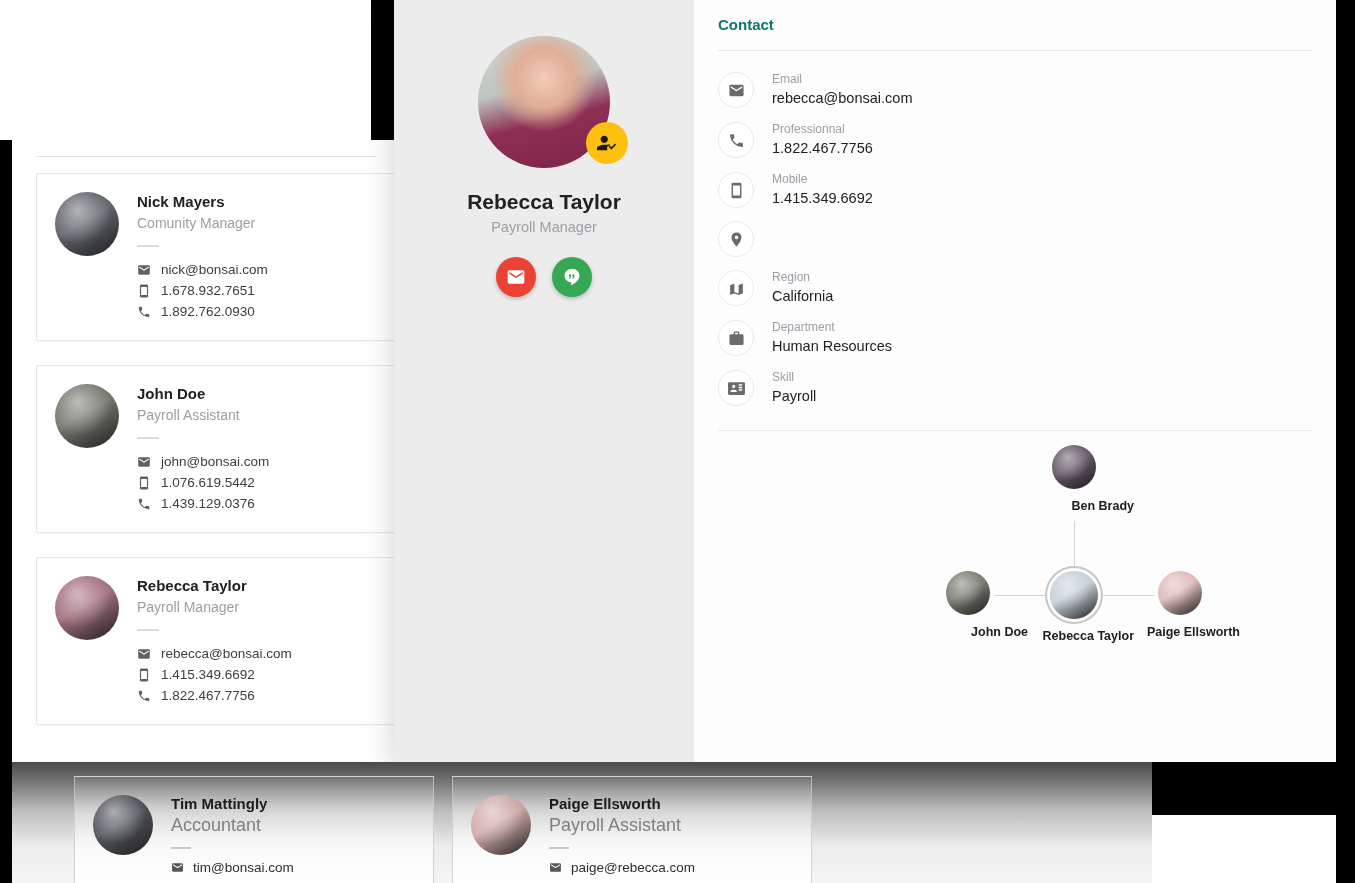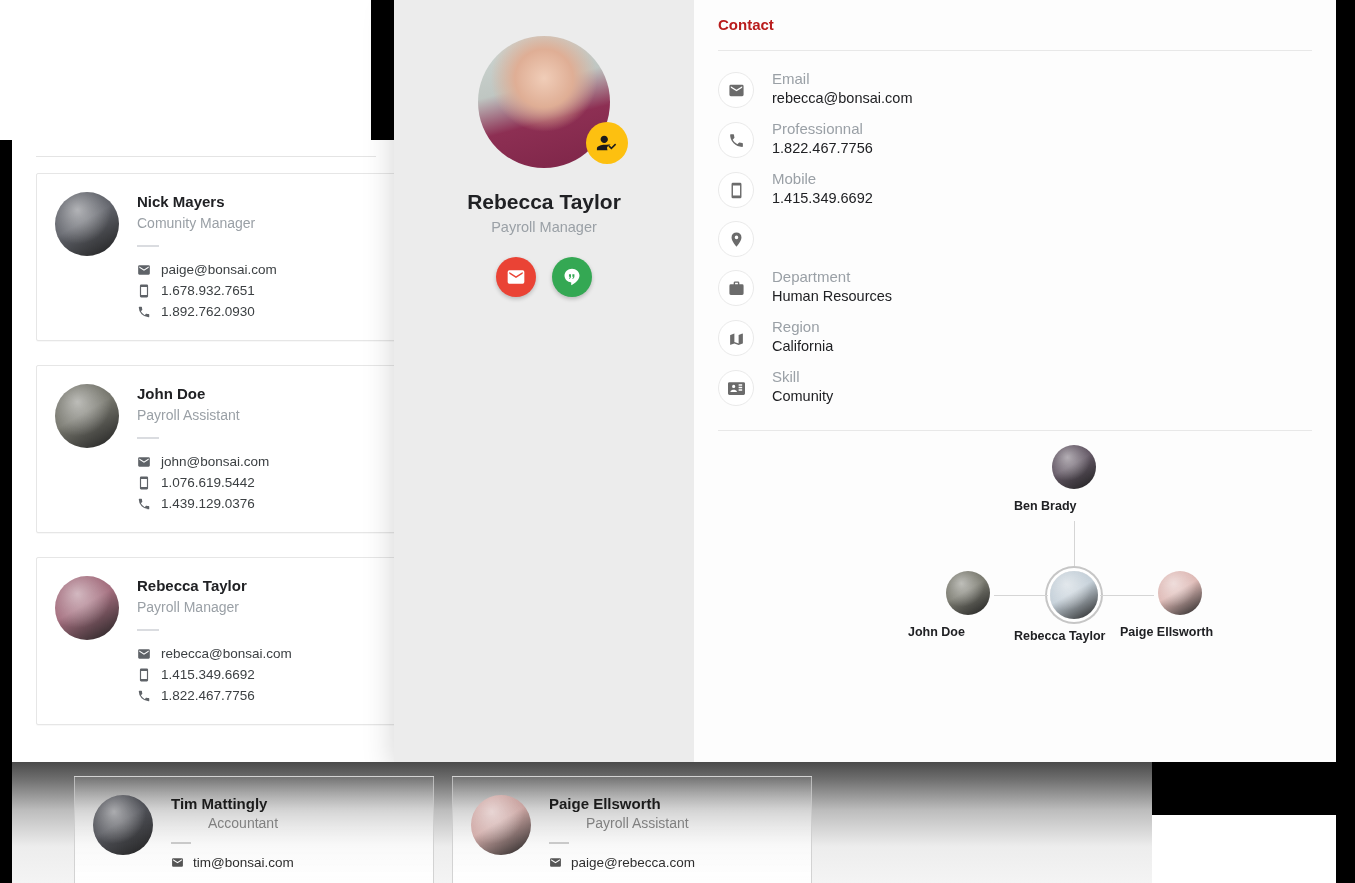--- a/index.html
+++ b/index.html
@@ -100,46 +100,46 @@
   .action-btn {
     width: 40px; height: 40px; border-radius: 50%; border: none; cursor: pointer;
     display: flex; align-items: center; justify-content: center;
     box-shadow: 0 2px 4px rgba(0,0,0,.22);
   }
   .action-btn svg { width: 20px; height: 20px; fill: #fff; }
 
   .detail-pane {
     flex: 1; background: #fdfdfd; padding: 16px 24px 0 24px; position: relative;
   }
-  .detail-title { font-size: 15px; font-weight: bold; color: #b91c1c; }
+  .detail-title { font-size: 15px; font-weight: bold; color: #0f766e; }
   .detail-rule { margin-top: 17px; height: 1px; background: #e8e8e8; }
 
   .contact-list { padding-top: 14px; }
   .contact-row {
     display: flex; align-items: center; gap: 18px; padding: 6px 0 6px 0;
   }
   .circ-ico {
     width: 36px; height: 36px; flex: 0 0 36px; border-radius: 50%;
     border: 1px solid #eaeaea; background: #fff;
     display: flex; align-items: center; justify-content: center;
   }
   .circ-ico svg { width: 17px; height: 17px; fill: #6b6b6b; }
-  .c-label { font-size: 15px; color: #9aa0a6; line-height: 16px; }
+  .c-label { font-size: 12px; color: #9aa0a6; line-height: 16px; }
   .c-value { font-size: 14.5px; color: #202124; line-height: 21px; margin-top: 1px; }
 
   .org-header {
     margin-top: 22px; display: flex; align-items: center; justify-content: space-between;
   }
   .expand-btn {
     background: none; border: none; cursor: pointer; padding: 2px; line-height: 0;
   }
   .expand-btn svg { width: 18px; height: 18px; fill: #5f6368; }
 
   .org-chart { position: relative; height: 210px; margin-top: 14px; }
-  .org-node { position: absolute; text-align: left; width: 120px; }
+  .org-node { position: absolute; text-align: right; width: 120px; }
   .org-node .oa {
     width: 44px; height: 44px; border-radius: 50%; margin: 0 auto;
     background-size: cover; background-position: center;
   }
   .org-node.current .oa {
     width: 48px; height: 48px; box-shadow: 0 0 0 3px #fff, 0 0 0 5px #c6c6c6;
   }
   .org-name { margin-top: 10px; font-size: 12.5px; font-weight: bold; color: #202124; }
   .org-line-v { position: absolute; width: 1px; background: #d5d5d5; }
   .org-line-h { position: absolute; height: 1px; background: #d5d5d5; }
@@ -154,21 +154,21 @@
     position: absolute; top: 14px; height: 150px; width: 360px;
     border: 1px solid rgba(200,200,200,.8);
     background: linear-gradient(to bottom, rgba(255,255,255,.06) 0%, rgba(255,255,255,.5) 34%, rgba(255,255,255,.93) 68%, #fff 100%);
     padding: 18px 16px 0 18px; display: flex; gap: 18px;
   }
   .strip-card .avatar {
     width: 60px; height: 60px; border-radius: 50%; flex: 0 0 60px;
     background-size: cover; background-position: center;
   }
   .strip-name { font-size: 15px; font-weight: bold; color: #1b1b1b; }
-  .strip-role { font-size: 14px; color: #808080; margin-top: 3px; margin-left: 37px; }
+  .strip-role { font-size: 18px; color: #808080; margin-top: 3px; }
   .strip-sep { width: 20px; height: 2px; background: #c9c9c9; margin: 11px 0; }
   .strip-row { display: flex; align-items: center; gap: 9px; font-size: 13.5px; color: #2f2f2f; }
   .strip-row svg { width: 13px; height: 13px; fill: #555; }
 
   .right-black-edge {
     position: absolute; left: 1336px; top: 0; width: 19px; height: 883px; background: #000;
   }
   .bottom-right-white {
     position: absolute; left: 1152px; top: 815px; width: 203px; height: 68px; background: #fff;
   }
@@ -191,21 +191,21 @@
         <div class="user-card">
           <div class="avatar" style="background-image:radial-gradient(circle at 35% 28%, rgba(255,255,255,.55), rgba(255,255,255,0) 55%), linear-gradient(150deg, #3a3d46 0%, #3a3d46cc 45%, #1d1d1d 100%)"></div>
           <div class="uc-body">
             <div class="uc-name">Nick Mayers</div>
             <div class="uc-role">Comunity Manager</div>
             <div class="uc-sep"></div>
             <div class="uc-contact-row">
               <svg class="uc-ico" viewBox="0 0 24 24">
                 <path d="M20 4H4a2 2 0 00-2 2v12a2 2 0 002 2h16a2 2 0 002-2V6a2 2 0 00-2-2zm0 4.24l-8 4.99-8-4.99V6l8 5 8-5v2.24z"></path>
               </svg>
-              <span>paige@bonsai.com</span>
+              <span>nick@bonsai.com</span>
             </div>
             <div class="uc-contact-row">
               <svg class="uc-ico" viewBox="0 0 24 24">
                 <path d="M17 1.01L7 1a2 2 0 00-2 2v18a2 2 0 002 2h10a2 2 0 002-2V3a2 2 0 00-2-1.99zM17 19H7V5h10v14z"></path>
               </svg>
               <span>1.678.932.7651</span>
             </div>
             <div class="uc-contact-row">
               <svg class="uc-ico" viewBox="0 0 24 24">
                 <path d="M6.62 10.79a15.05 15.05 0 006.59 6.59l2.2-2.2a1 1 0 011.02-.24 11.4 11.4 0 003.57.57 1 1 0 011 1V20a1 1 0 01-1 1A17 17 0 013 4a1 1 0 011-1h3.5a1 1 0 011 1c0 1.25.2 2.45.57 3.57a1 1 0 01-.25 1.02l-2.2 2.2z"></path>
@@ -340,48 +340,48 @@
               <svg class="" viewBox="0 0 24 24">
                 <path d="M12 2a7 7 0 00-7 7c0 5.25 7 13 7 13s7-7.75 7-13a7 7 0 00-7-7zm0 9.5A2.5 2.5 0 1112 6.5a2.5 2.5 0 010 5z"></path>
               </svg>
             </div>
             <div>
             </div>
           </div>
           <div class="contact-row">
             <div class="circ-ico">
               <svg class="" viewBox="0 0 24 24">
+                <path d="M15 19l-6-2.11V5l6 2.11V19zm5.5-14c-.06 0-.11.01-.16.03L15 7 9 5 3.36 6.9A.5.5 0 003 7.38V20.5a.5.5 0 00.5.5c.06 0 .11-.01.16-.03L9 19l6 2 5.64-1.9a.5.5 0 00.36-.48V5.5a.5.5 0 00-.5-.5z"></path>
+              </svg>
+            </div>
+            <div>
+              <div class="c-label">Region</div>
+              <div class="c-value">California</div>
+            </div>
+          </div>
+          <div class="contact-row">
+            <div class="circ-ico">
+              <svg class="" viewBox="0 0 24 24">
                 <path d="M20 6h-4V4a2 2 0 00-2-2h-4a2 2 0 00-2 2v2H4a2 2 0 00-2 2v11a2 2 0 002 2h16a2 2 0 002-2V8a2 2 0 00-2-2zm-6 0h-4V4h4v2z"></path>
               </svg>
             </div>
             <div>
               <div class="c-label">Department</div>
               <div class="c-value">Human Resources</div>
             </div>
           </div>
           <div class="contact-row">
             <div class="circ-ico">
               <svg class="" viewBox="0 0 24 24">
-                <path d="M15 19l-6-2.11V5l6 2.11V19zm5.5-14c-.06 0-.11.01-.16.03L15 7 9 5 3.36 6.9A.5.5 0 003 7.38V20.5a.5.5 0 00.5.5c.06 0 .11-.01.16-.03L9 19l6 2 5.64-1.9a.5.5 0 00.36-.48V5.5a.5.5 0 00-.5-.5z"></path>
-              </svg>
-            </div>
-            <div>
-              <div class="c-label">Region</div>
-              <div class="c-value">California</div>
-            </div>
-          </div>
-          <div class="contact-row">
-            <div class="circ-ico">
-              <svg class="" viewBox="0 0 24 24">
                 <path d="M22 3H2a2 2 0 00-2 2v14a2 2 0 002 2h20a2 2 0 002-2V5a2 2 0 00-2-2zM8 6.75A2.25 2.25 0 118 11.25 2.25 2.25 0 018 6.75zM12.5 17h-9v-.75c0-1.5 3-2.32 4.5-2.32s4.5.82 4.5 2.32V17zM20 15h-5v-2h5v2zm0-3.5h-5v-2h5v2zm0-3.5h-5V6h5v2z"></path>
               </svg>
             </div>
             <div>
               <div class="c-label">Skill</div>
-              <div class="c-value">Comunity</div>
+              <div class="c-value">Payroll</div>
             </div>
           </div>
         </div>
 
       <div class="detail-rule"></div>
 
       <div class="org-chart" id="org-chart">
           <div class="org-node" style="left: 296px; top: 0px;">
             <div class="oa" style="background-image:radial-gradient(circle at 35% 28%, rgba(255,255,255,.55), rgba(255,255,255,0) 55%), linear-gradient(150deg, #3d2f3f 0%, #3d2f3fcc 45%, #1d1d1d 100%)"></div>
             <div class="org-name">Ben Brady</div>

